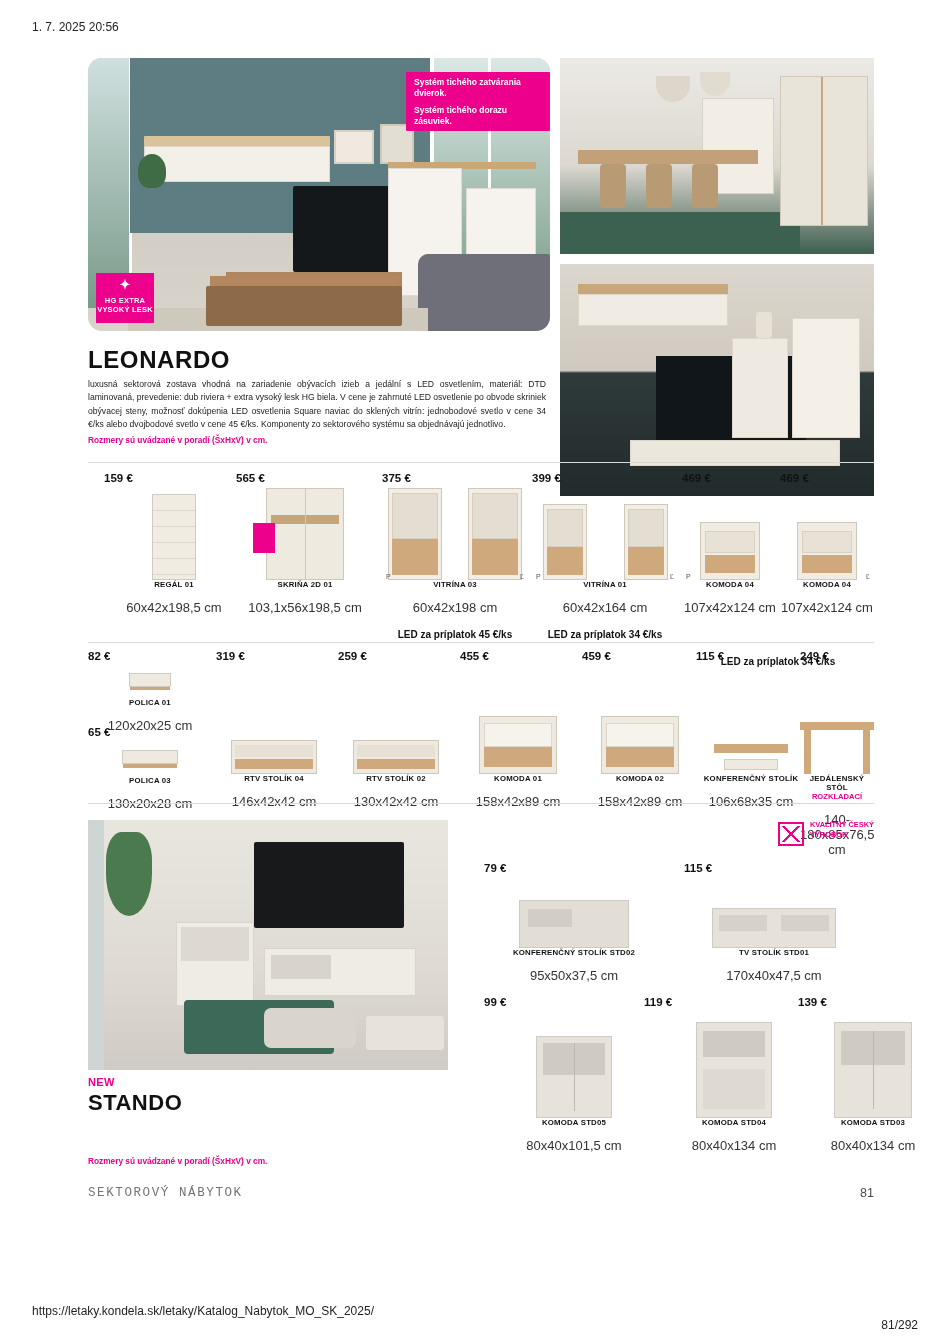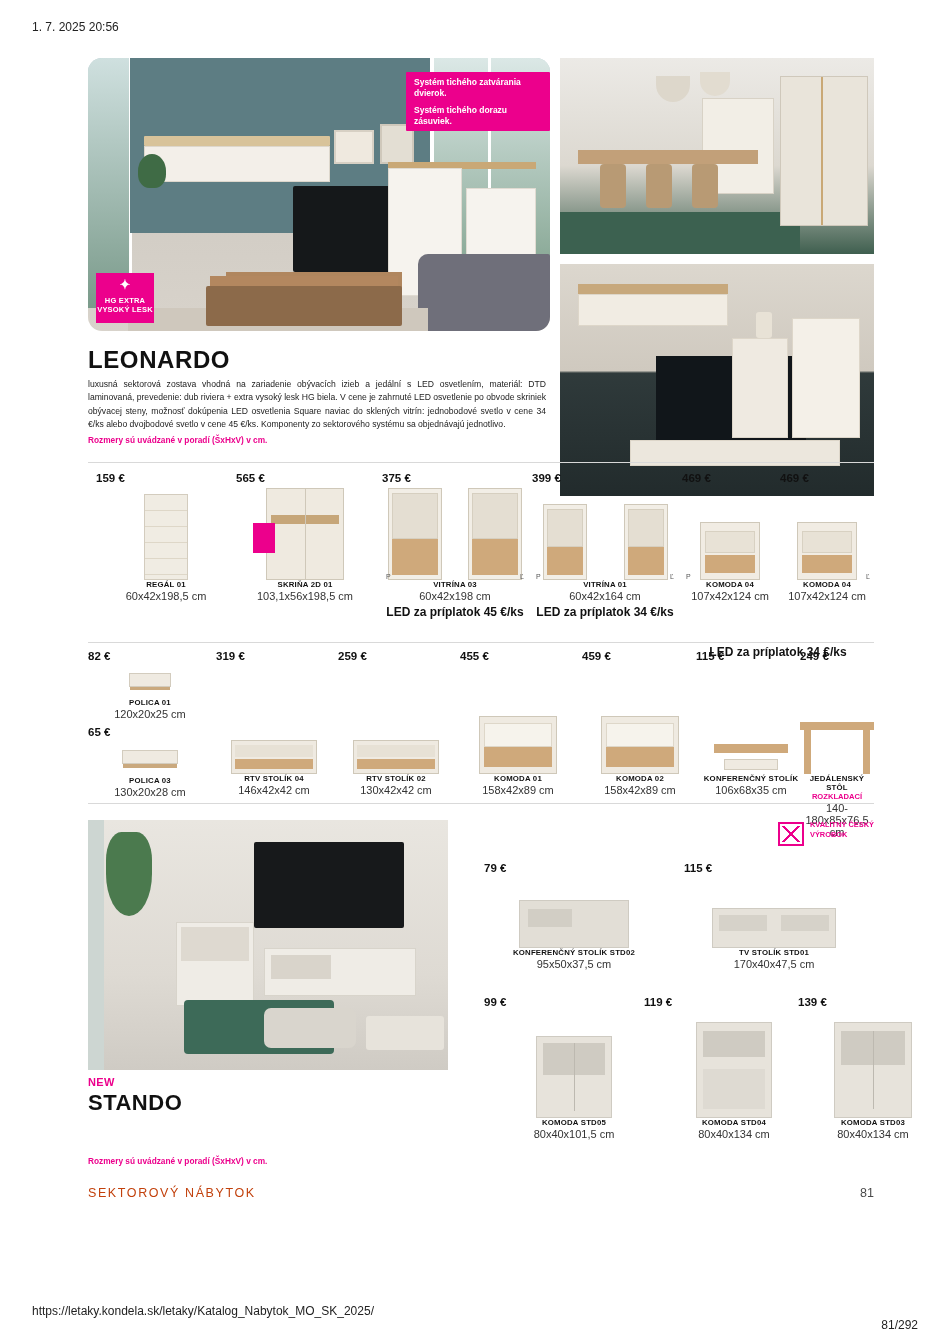--- a/index.html
+++ b/index.html
@@ -170,22 +170,22 @@
   .rule { position:absolute; left:0; width:786px; height:1px; background:#d9d9d9; }
   .rule-1 { top: 404px; }
   .rule-2 { top: 584px; }
   .rule-3 { top: 745px; }
 
   .prod { position:absolute; text-align:center; }
   .price {
     font-size:11.5px; font-weight:800; color:#111; text-align:left;
   }
   .pname { font-size:7.8px; font-weight:700; letter-spacing:.2px; color:#111; }
-  .pdim  { font-size:11px; color:#333; margin-top:1px; }
-  .pled  { font-size:12px; font-weight:700; color:#111; margin-top:3px; }
+  .pdim  { font-size:13px; color:#333; margin-top:11px; }
+  .pled  { font-size:10px; font-weight:700; color:#111; margin-top:14px; }
   .psub  { font-size:7.6px; font-weight:800; color:#ec008c; }
 
   .lr { font-size:7px; color:#555; position:absolute; }
 
   
   .f { position:relative; margin:0 auto; }
   .f.shelf-tall { width:44px;height:86px;background:#f0ece3;border:1px solid #d3ccbe;
      background-image:repeating-linear-gradient(180deg,transparent 0 15px,#ded7c8 15px 16px); }
   .f.wardrobe2d { width:78px;height:92px;background:#efeae0;border:1px solid #cfc8b9; }
   .f.wardrobe2d:after{content:"";position:absolute;left:50%;top:0;bottom:0;width:1px;background:#cfc8b9;}
@@ -256,21 +256,21 @@
   }
   .quality .q-icon:before{content:"";position:absolute;left:2px;top:2px;right:2px;bottom:2px;
     background:linear-gradient(135deg,transparent 46%,#ec008c 46%,#ec008c 54%,transparent 54%),
                linear-gradient(45deg,transparent 46%,#ec008c 46%,#ec008c 54%,transparent 54%);}
   .quality .q-txt {
     position:absolute; left:32px; top:0; font-size:7.4px; font-weight:800; color:#ec008c; line-height:1.35;
   }
 
   
   .sect-label {
-    position:absolute; left:0; top:1128px; font-size:12.5px; letter-spacing:1.6px; color:#c2410c;
+    position:absolute; left:0; top:1128px; font-size:12.5px; letter-spacing:1.6px; color:#737373;font-family:Liberation Mono, monospace;
   }
   .page-num {
     position:absolute; right:0; top:1128px; font-size:12.5px; color:#4a4a4a;
   }
 </style>
 </head>
 <body>
 
 <div class="page">
 
@@ -328,21 +328,21 @@
       <div class="cabr2"></div>
       <div class="low"></div>
     </div>
 
     <div class="brand-title">LEONARDO</div>
     <div class="desc">luxusná sektorová zostava vhodná na zariadenie obývacích izieb a jedální s LED osvetlením, materiál: DTD laminovaná, prevedenie: dub riviera + extra vysoký lesk HG biela. V cene je zahrnuté LED osvetlenie po obvode skriniek obývacej steny, možnosť dokúpenia LED osvetlenia Square naviac do sklených vitrín: jednobodové svetlo v cene 34 €/ks alebo dvojbodové svetlo v cene 45 €/ks. Komponenty zo sektorového systému sa objednávajú jednotlivo.</div>
     <div class="note-pink">Rozmery sú uvádzané v poradí (ŠxHxV) v cm.</div>
 
     <div class="rule rule-1"></div>
 
-    <div class="prod" style="left:8px; top:414px; width:140px;">
+    <div class="prod" style="left:16px; top:414px; width:140px;">
       <div class="price">159 €</div>
       <div style="height:96px;display:flex;align-items:flex-end;justify-content:center;">
         <div class="f shelf-tall"></div>
       </div>
       <div class="pname">REGÁL 01</div>
       <div class="pdim">60x42x198,5 cm</div>
     </div>
 
     <div class="prod" style="left:148px; top:414px; width:138px;">
       <div class="price">565 €</div>

